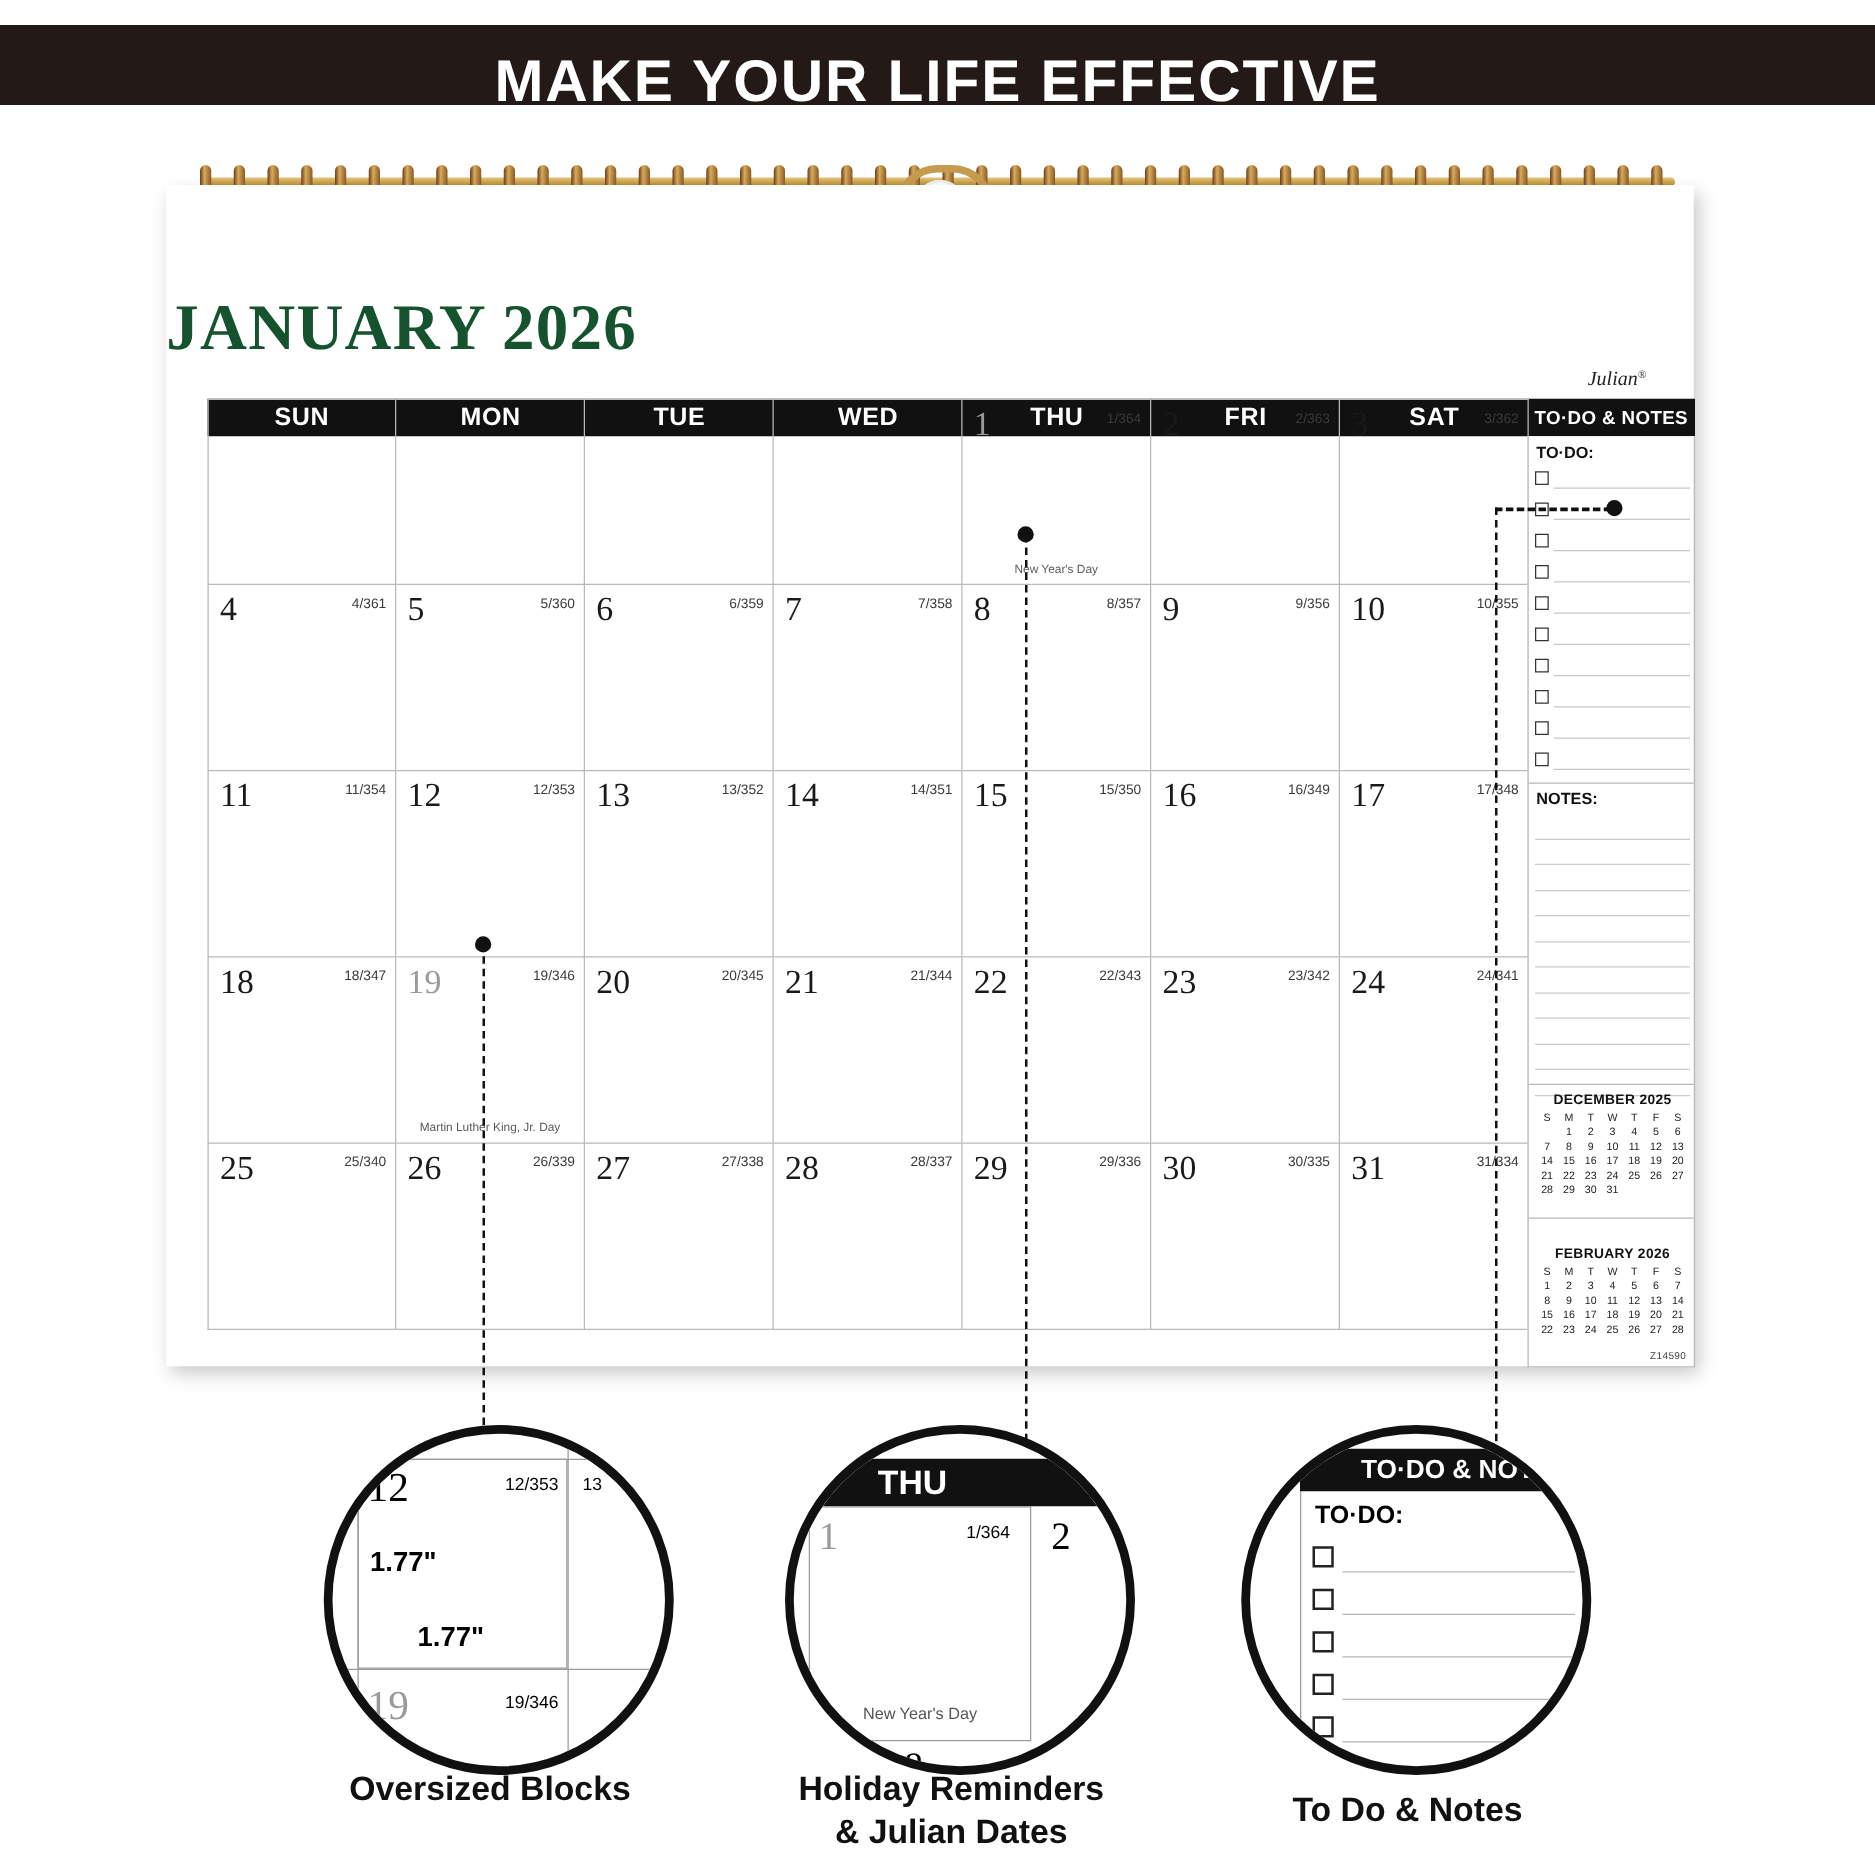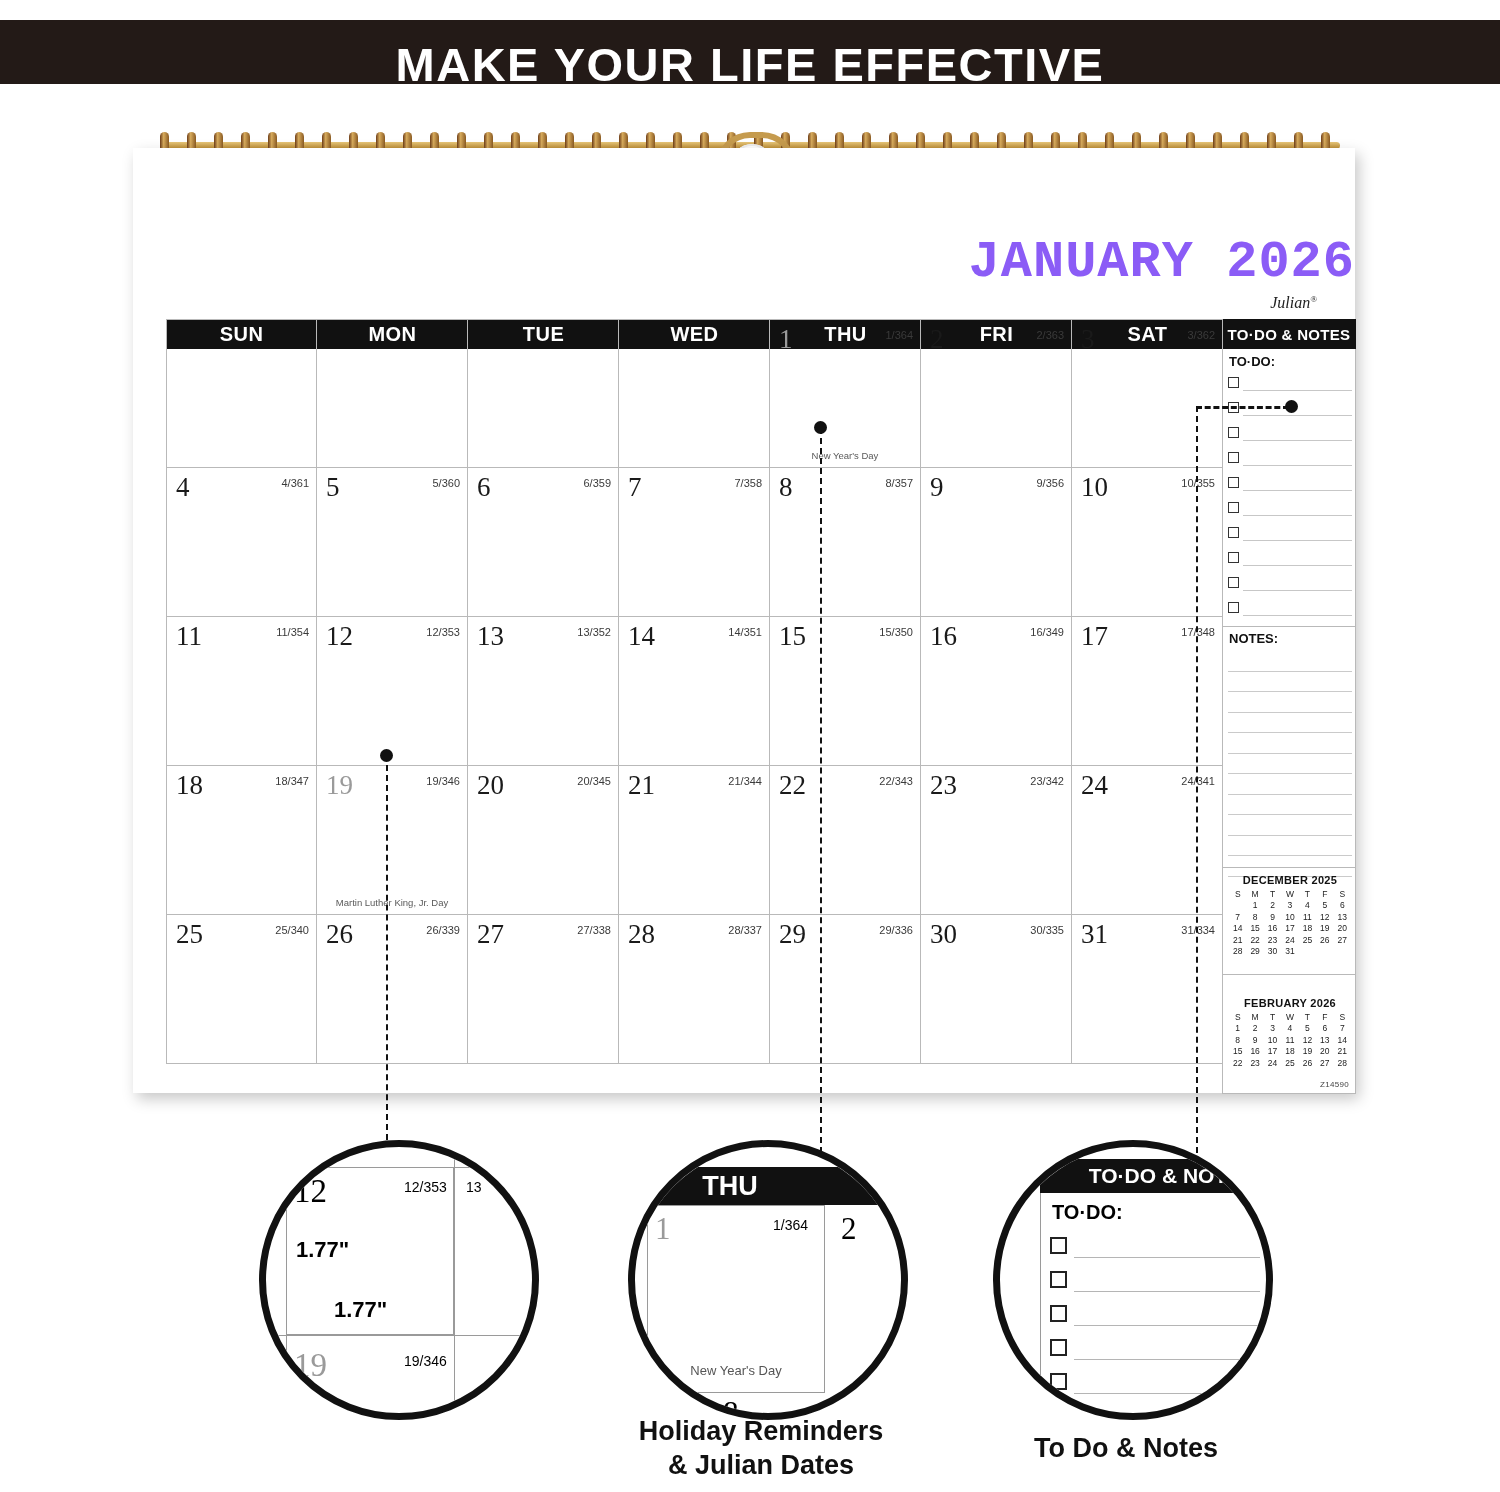--- a/index.html
+++ b/index.html
@@ -21,22 +21,22 @@
     background:linear-gradient(#e7c679,#b8872f);}
   .coil{position:absolute;top:14px;width:9px;height:44px;border-radius:5px;
     background:linear-gradient(90deg,#6c3c18,#d7ab5c 40%,#8a5a22);}
   .hook{position:absolute;left:566px;top:8px;width:68px;height:44px;}
   .hook:before{content:"";position:absolute;left:0;top:6px;width:68px;height:36px;
     border:6px solid #c59b4e;border-top-left-radius:34px;border-top-right-radius:34px;border-bottom:none;}
   .hook-dot{position:absolute;left:581px;top:26px;width:42px;height:42px;border-radius:50%;
     background:#fff;box-shadow:0 0 0 2px #efefef inset;}
 
   
-  .cal-title{position:absolute;left:0;top:85px;width:1222px;text-align:right;
-    font-family:Liberation Mono, monospace;font-weight:bold;font-size:52px;letter-spacing:1px;color:#8b5cf6;}
+  .cal-title{position:absolute;left:0;top:85px;width:1222px;text-align:left;
+    font-family:Liberation Serif, serif;font-weight:bold;font-size:52px;letter-spacing:1px;color:#14532d;}
   .brand{position:absolute;right:38px;top:146px;font-family:"Liberation Serif",serif;font-style:italic;
     font-size:16px;color:#222;}
   .brand sup{font-size:9px;}
 
   
   .grid{position:absolute;left:33px;top:171px;width:1056px;height:745px;}
   .hdr{position:absolute;left:33px;top:171px;width:1190px;height:30px;background:#111;}
   .hdr .cell{position:absolute;top:0;height:30px;color:#fff;font-size:20px;font-weight:bold;
     display:flex;align-items:center;justify-content:center;letter-spacing:.5px;}
   .todo-hdr{position:absolute;right:0;top:0;width:134px;height:30px;color:#fff;font-size:15px;font-weight:bold;
@@ -530,20 +530,21 @@
     <div class="n12">12</div>
     <div class="j12">12/353</div>
     <div class="j13">13</div>
     <div class="dimv">1.77"</div>
     <div class="dimh">1.77"</div>
     <div class="n19">19</div>
     <div class="j19">19/346</div>
   </div>
 </div>
 <div class="mag-cap" style="left:212px;top:1415px;">
+  <div>Oversized Blocks</div>
 </div>
 
 <div class="mag" style="left:628px;top:1140px;">
   <div class="z2">
     <div class="hdrbar"></div>
     <div class="hdrtxt">THU</div>
     <div class="cellbox"></div>
     <div class="n1">1</div>
     <div class="j1">1/364</div>
     <div class="n2">2</div>

